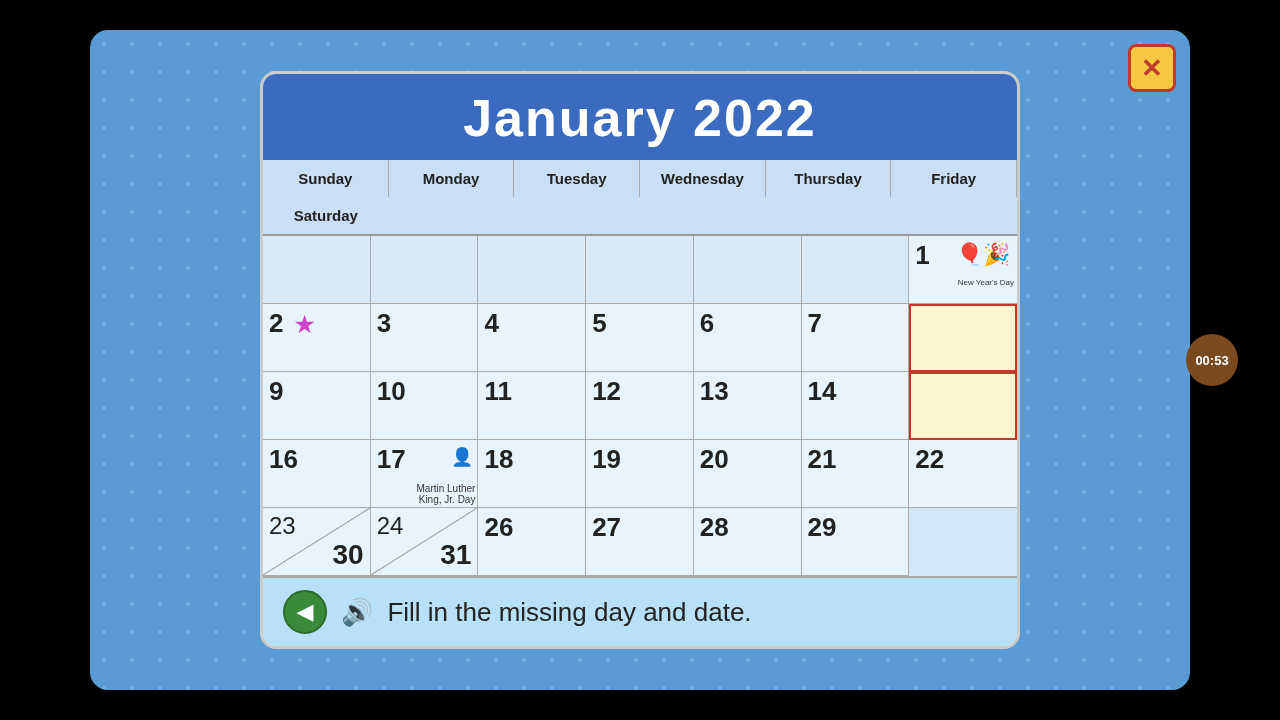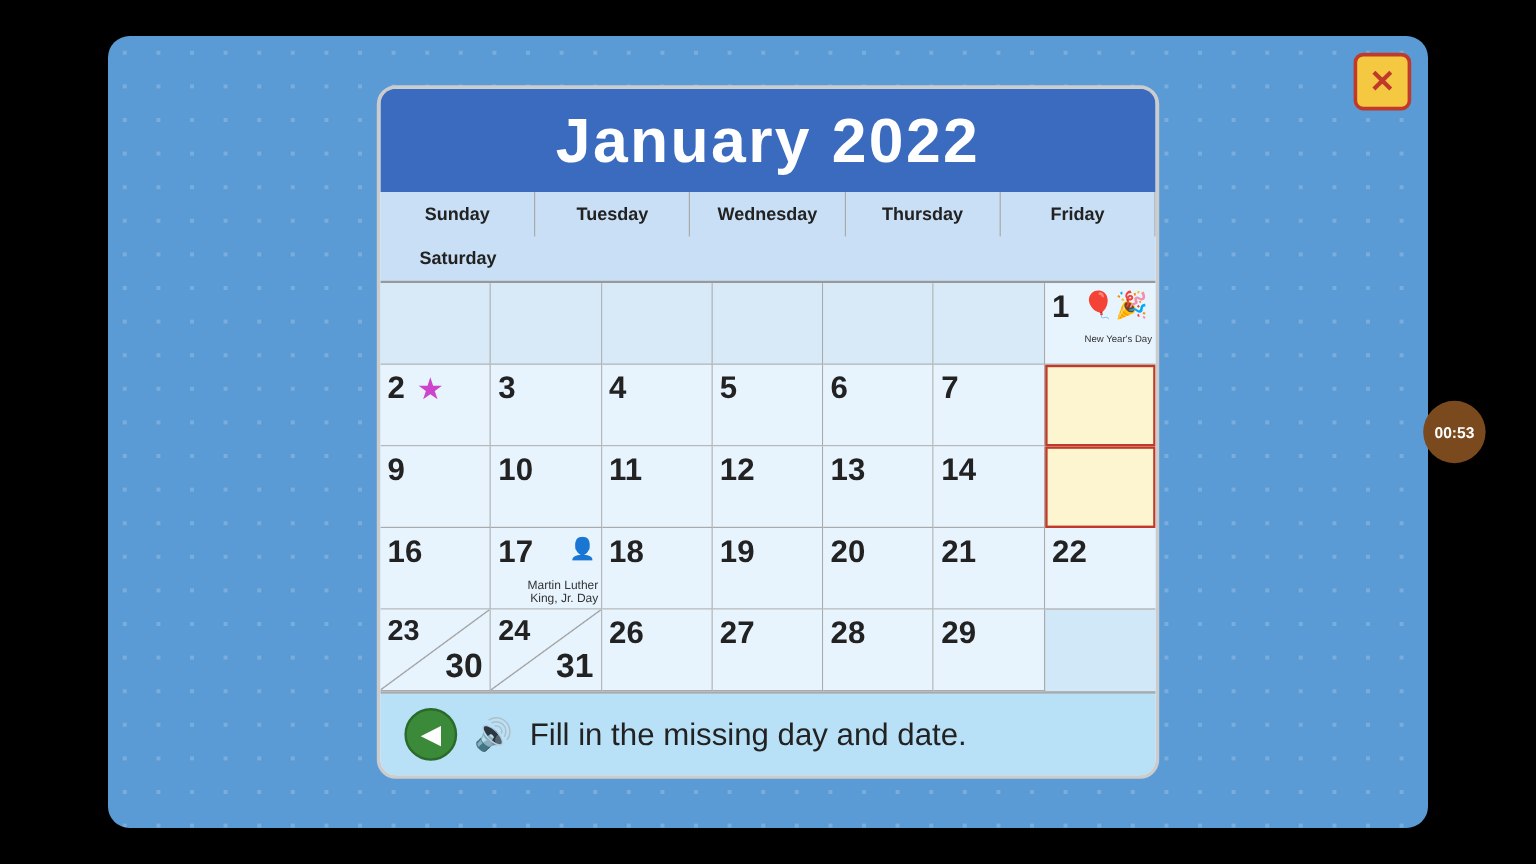--- a/index.html
+++ b/index.html
@@ -60,42 +60,42 @@
       background: #7a4a1e;
       border-radius: 50%;
       display: flex;
       align-items: center;
       justify-content: center;
       color: #fff;
       font-size: 13px;
       font-weight: bold;
     }
     .calendar-container {
-      width: 652px;
+      width: 760px;
       background: #e8f4fd;
       border-radius: 16px;
       border: 3px solid #ccc;
       overflow: hidden;
       position: relative;
     }
     .calendar-header {
       background: #3a6bbf;
       text-align: center;
       padding: 14px 0 12px;
     }
     .calendar-header h1 {
       font-size: 52px;
       color: #fff;
       font-weight: bold;
       font-family: 'Arial Rounded MT Bold', Arial, sans-serif;
       letter-spacing: 2px;
     }
     .days-header {
       display: grid;
-      grid-template-columns: repeat(5, 1fr);
+      grid-template-columns: repeat(6, 1fr);
       background: #c8dff5;
       border-bottom: 2px solid #999;
     }
     .day-name {
       text-align: center;
       padding: 10px 2px;
       font-size: 15px;
       font-weight: bold;
       color: #222;
       border-right: 1px solid #aaa;
@@ -171,21 +171,21 @@
       content: '';
       position: absolute;
       top: 0; left: 0; right: 0; bottom: 0;
       background: linear-gradient(to bottom right, transparent calc(50% - 1px), #999 50%, transparent calc(50% + 1px));
     }
     .diagonal-cell .top-date {
       position: absolute;
       top: 4px;
       left: 6px;
       font-size: 24px;
-      font-weight: bold;
+      font-weight: normal;
     }
     .diagonal-cell .bottom-date {
       position: absolute;
       bottom: 4px;
       right: 6px;
       font-size: 28px;
       font-weight: bold;
       margin-top: 28px;
     }
     .bottom-bar {
@@ -228,20 +228,21 @@
   <div class="close-btn">✕</div>
   <div class="timer-badge">00:53</div>
 
   <div class="calendar-container">
     <div class="calendar-header">
       <h1>January 2022</h1>
     </div>
 
     <div class="days-header">
       <div class="day-name">Sunday</div>
+      <div class="day-name">Monday</div>
       <div class="day-name">Tuesday</div>
       <div class="day-name">Wednesday</div>
       <div class="day-name">Thursday</div>
       <div class="day-name">Friday</div>
       <div class="day-name">Saturday</div>
     </div>
 
     <div class="calendar-grid">
 
       <div class="cal-cell empty"></div>

